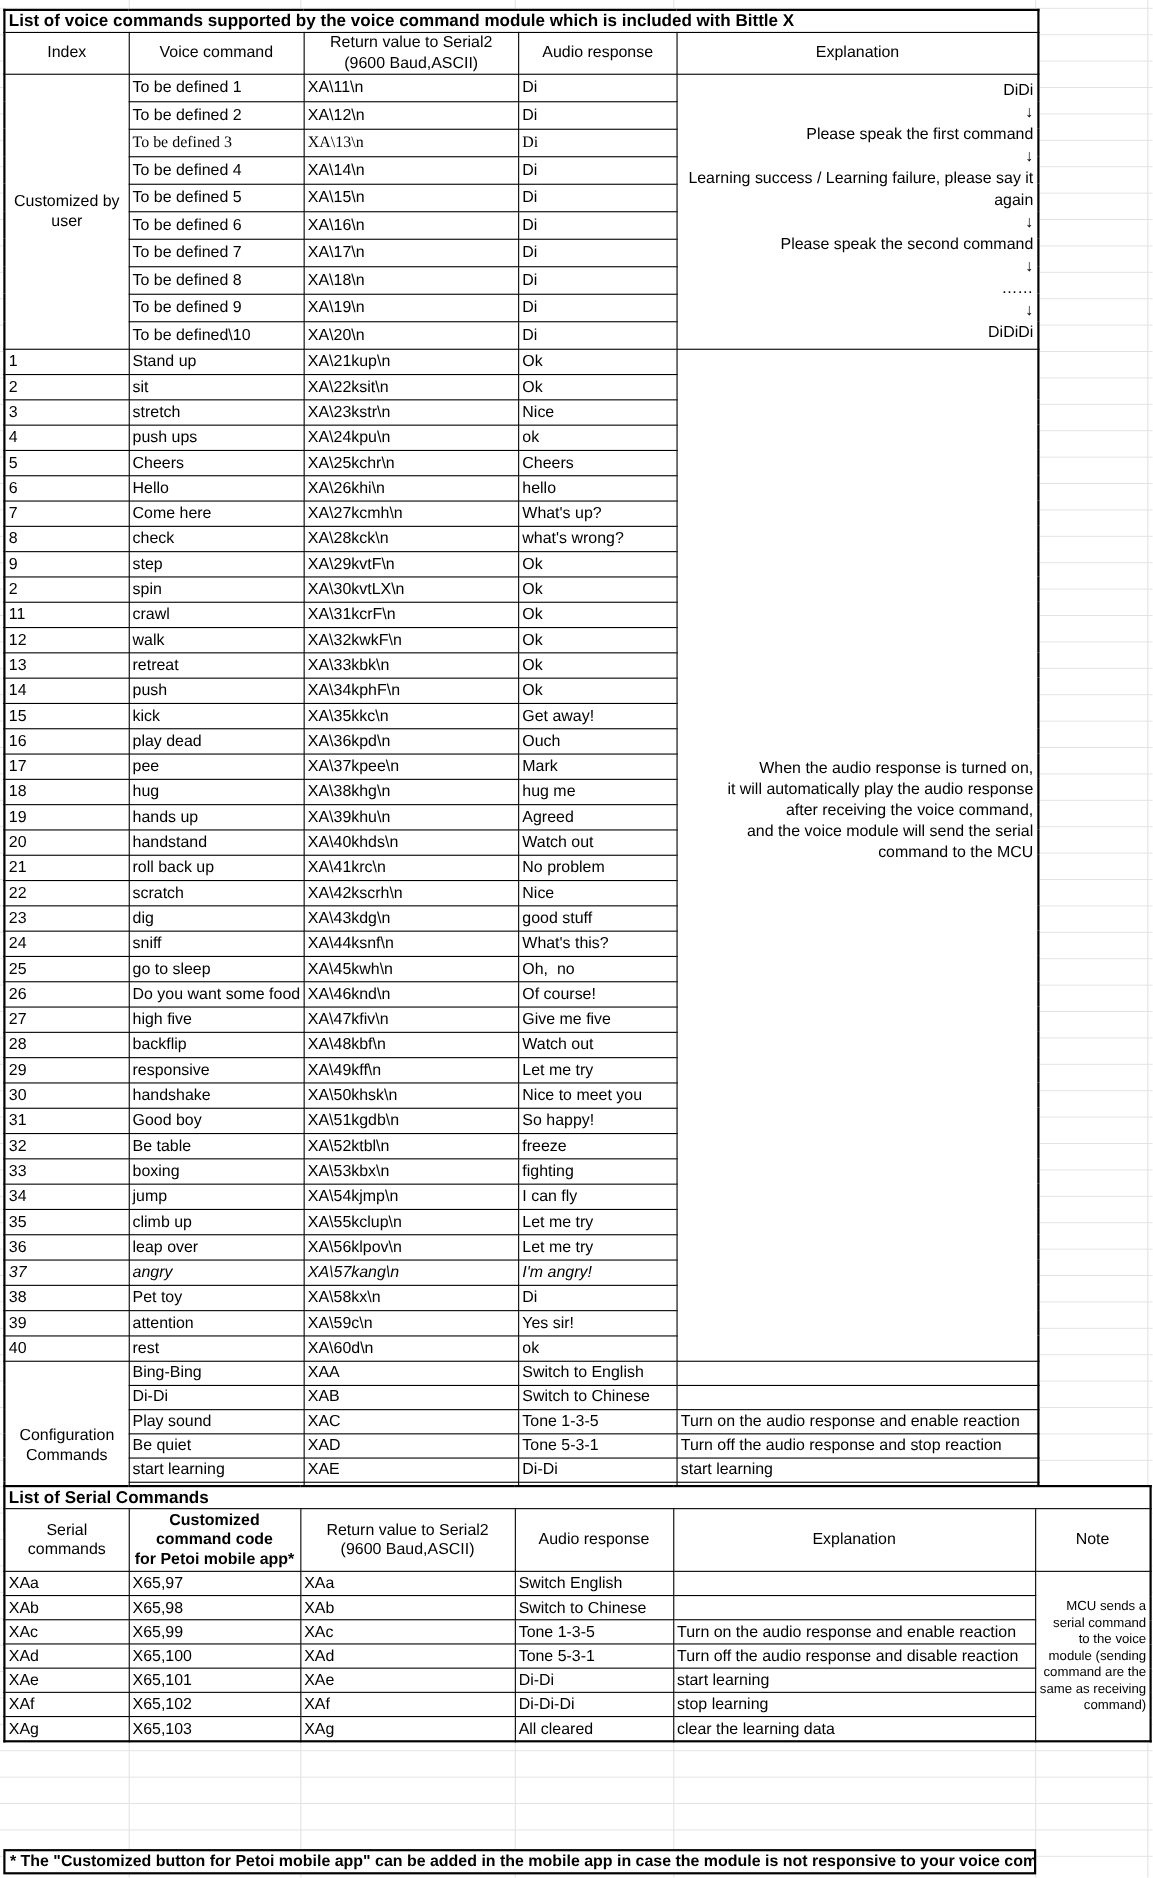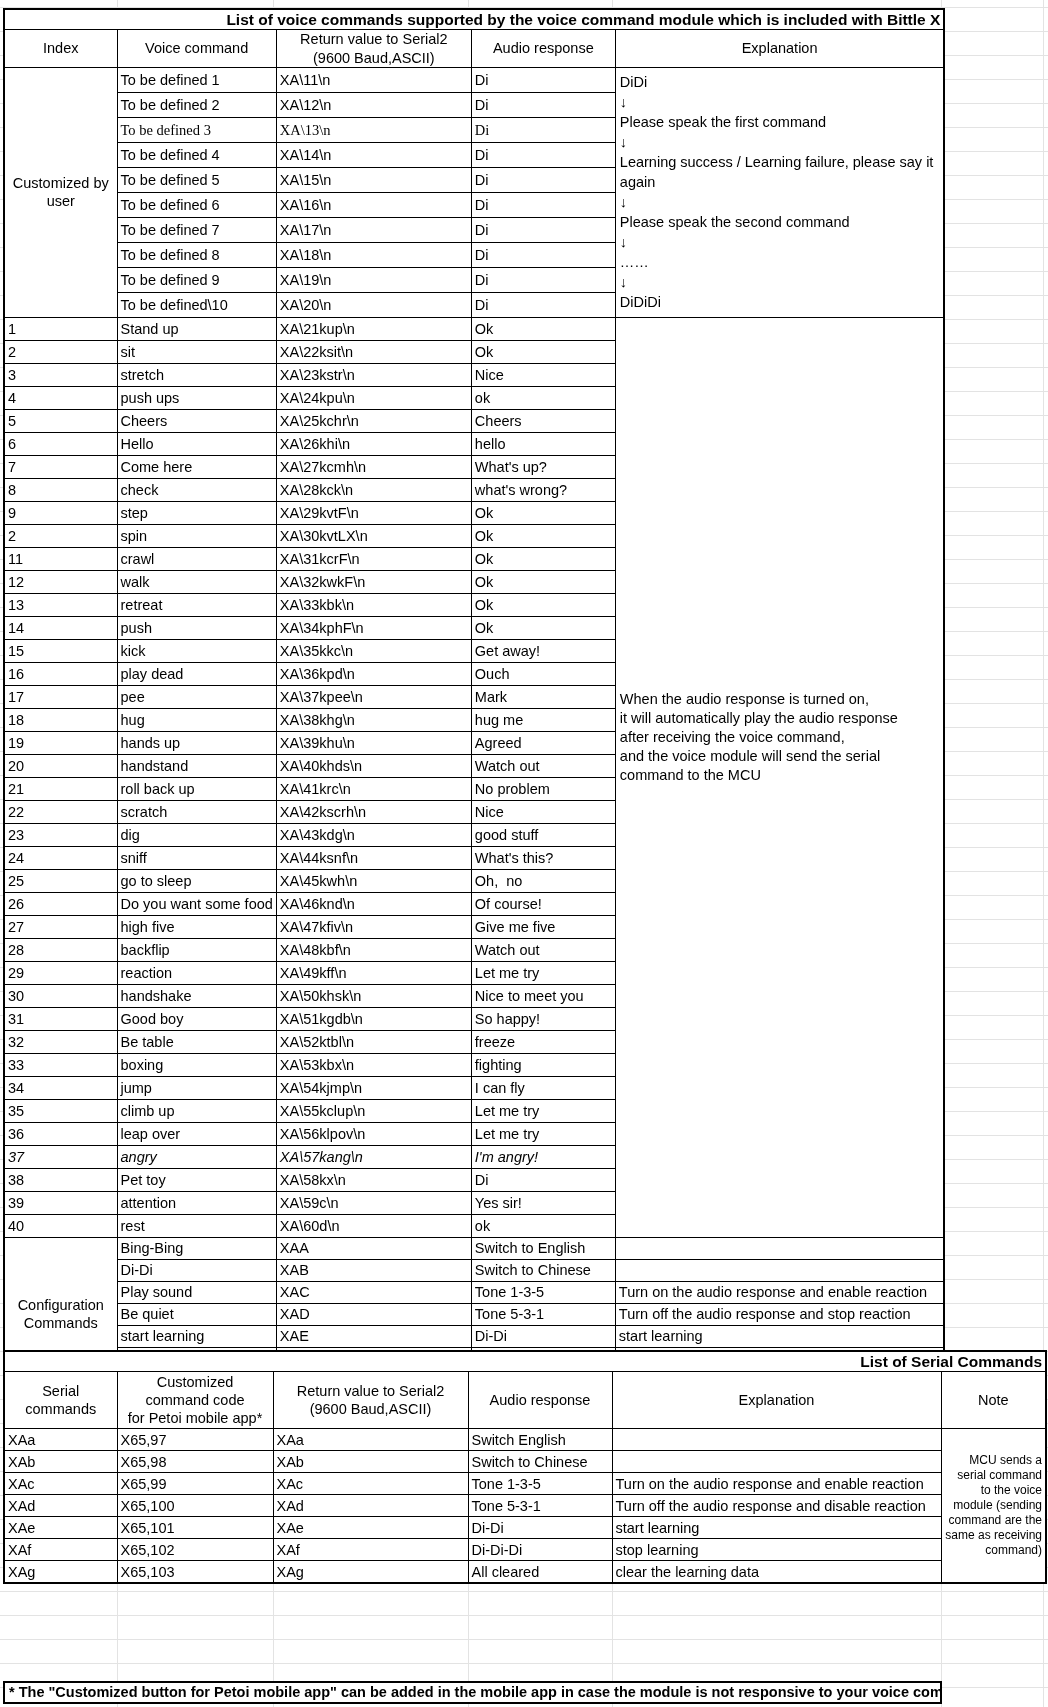--- a/index.html
+++ b/index.html
@@ -25,27 +25,27 @@
   table.tbl{
     position:absolute;left:3px;border-collapse:collapse;table-layout:fixed;
     background:#fff;border:2px solid #000;
   }
   .tbl td,.tbl th{
     border:1px solid #000;padding:0 3px;vertical-align:middle;
     font-size:14.5px;font-weight:400;line-height:1.25;
     overflow:hidden;white-space:pre;text-align:left;
   }
   .tbl th{text-align:center;white-space:normal;padding:0 2px;}
-  td.title-cell{font-weight:700;text-align:right;font-size:15.5px;}
+  td.title-cell{font-weight:700;text-align:left;font-size:15.5px;}
   td.merged-label{text-align:center;white-space:normal;}
-  td.expl-lines{text-align:left;white-space:normal;line-height:20px;padding:0 4px;}
+  td.expl-lines{text-align:right;white-space:normal;line-height:20px;padding:0 4px;}
   td.expl-mid{line-height:19px;}
   td.expl-mid .pad{padding-bottom:80px;}
   td.note-cell{font-size:12px;line-height:15px;text-align:right;white-space:normal;}
-  th.bold-head{font-weight:400;}
+  th.bold-head{font-weight:700;}
   .footnote{
     position:absolute;left:3px;top:1681px;width:939px;height:23px;box-sizing:border-box;
     border:2px solid #000;background:#fff;
     font-weight:700;font-size:14.5px;line-height:19px;padding:0 4px;
     white-space:nowrap;overflow:hidden;
   }
 </style>
 </head>
 <body>
 
@@ -314,21 +314,21 @@
           <td>Give me five</td>
         </tr>
         <tr style="height: 23px;">
           <td>28</td>
           <td>backflip</td>
           <td>XA\48kbf\n</td>
           <td>Watch out</td>
         </tr>
         <tr style="height: 23px;">
           <td>29</td>
-          <td>reaction</td>
+          <td>responsive</td>
           <td>XA\49kff\n</td>
           <td>Let me try</td>
         </tr>
         <tr style="height: 23px;">
           <td>30</td>
           <td>handshake</td>
           <td>XA\50khsk\n</td>
           <td>Nice to meet you</td>
         </tr>
         <tr style="height: 23px;">

